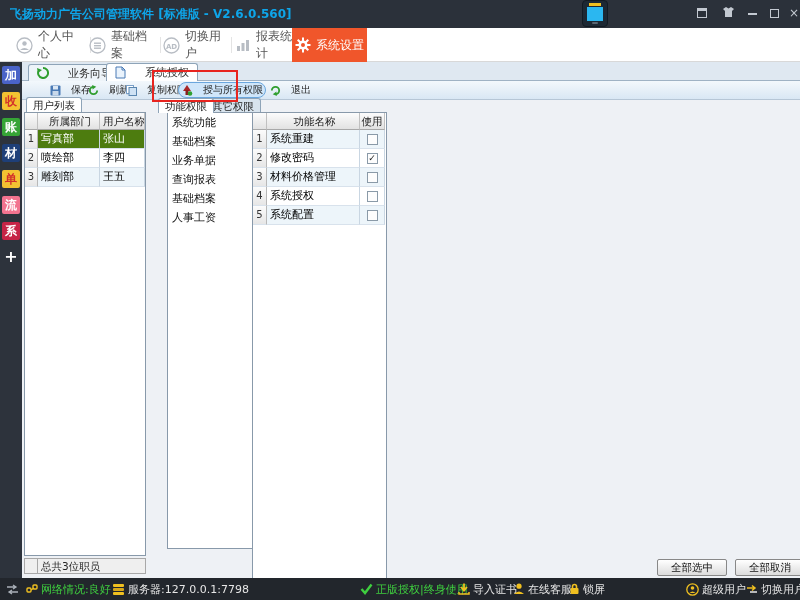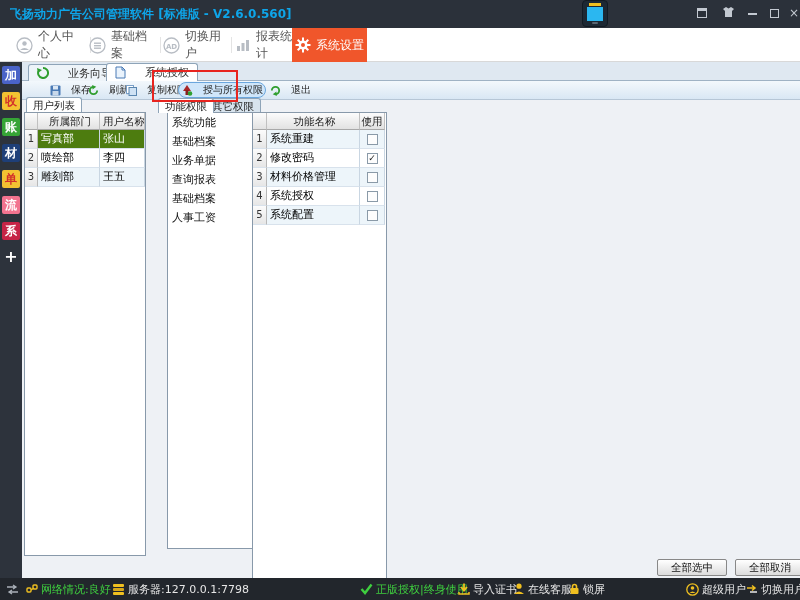--- a/index.html
+++ b/index.html
@@ -243,20 +243,24 @@
       <div class="cell numcell c-num">2</div>
       <div class="cell c-dept">喷绘部</div>
       <div class="cell c-name">李四</div>
     </div>
     <div class="tbl-row u-r">
       <div class="cell numcell c-num">3</div>
       <div class="cell c-dept r-alt">雕刻部</div>
       <div class="cell c-name r-alt">王五</div>
     </div>
   </div>
+  <div class="userfooter">
+    <div class="uf-a"></div>
+    <div class="uf-b">总共3位职员</div>
+  </div>
 
   <div class="subtab active" style="left:150px; top:98px;margin-left:8px;">功能权限</div>
   <div class="subtab" style="left:205px; top:98px;">其它权限</div>
 
   <div class="treepanel">
     <div class="tree-item">系统功能</div>
     <div class="tree-item">基础档案</div>
     <div class="tree-item">业务单据</div>
     <div class="tree-item">查询报表</div>
     <div class="tree-item">基础档案</div>

